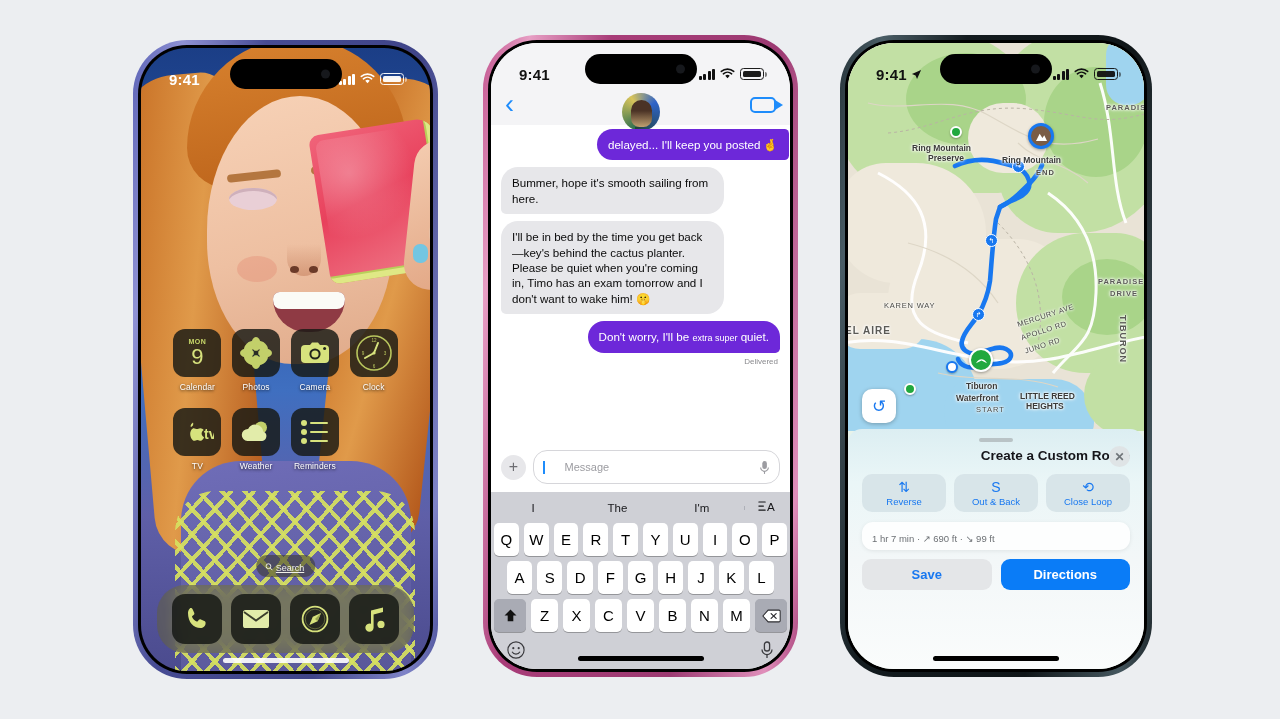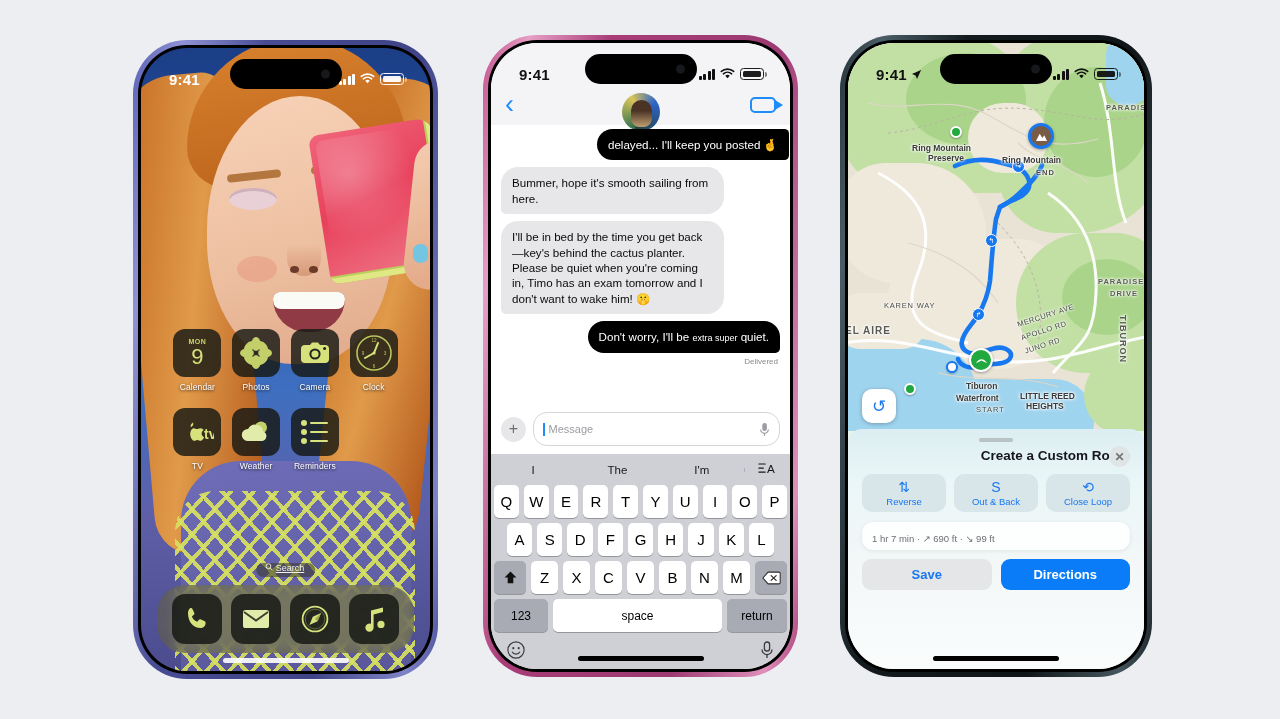--- a/index.html
+++ b/index.html
@@ -95,21 +95,21 @@
   .app { display:flex; flex-direction:column; align-items:center; gap:5px; }
   .app .tile { width:48px; height:48px; border-radius:12px;
                background:rgba(22,24,20,.82); display:flex; align-items:center;
                justify-content:center; color:#d7e27d; position:relative; overflow:hidden; }
   .app .lbl { font-size:8.5px; color:#fff; text-shadow:0 1px 3px rgba(0,0,0,.8); letter-spacing:.1px; }
   .cal-top { font-size:7px; font-weight:bold; color:#c9d96a; letter-spacing:.5px; line-height:1; }
   .cal-day { font-size:22px; font-weight:500; color:#d7e27d; line-height:1.05; }
 
   .search-pill { position:absolute; z-index:20; left:50%; transform:translateX(-50%); bottom:94px;
                  background:rgba(60,58,44,.58); color:#f1f1ea; font-size:9px; border-radius:11px;
-                 padding:0 11px 4px 9px; display:flex; align-items:flex-start; gap:3px;text-decoration:underline; }
+                 padding:8px 11px 4px 9px; display:flex; align-items:flex-start; gap:3px;text-decoration:underline; }
   .dock { position:absolute; z-index:20; left:16px; right:16px; bottom:18px; height:68px;
           border-radius:28px; background:rgba(96,94,62,.55); backdrop-filter:blur(8px);
           display:flex; align-items:center; justify-content:space-around; padding:0 10px; }
   .dock .tile { width:50px; height:50px; border-radius:13px; background:rgba(22,24,20,.84);
                 display:flex; align-items:center; justify-content:center; color:#d7e27d; }
 
   
   #p2screen { background:#fff; display:flex; flex-direction:column; }
   .msg-nav { padding:48px 14px 7px; background:#f4f4f6; position:relative;
              display:flex; align-items:center; }
@@ -123,29 +123,29 @@
             border-radius:11px 11px 9px 9px; background:linear-gradient(180deg,#4b3326 40%,#c0a070 100%); }
   .contact .nm { font-size:9.5px; color:#2a2a2c; }
   .facetime { margin-left:auto; width:26px; height:16px; border:2px solid #1e8cfb; border-radius:5px;
               position:relative; }
   .facetime:after { content:""; position:absolute; right:-9px; top:1px; border-style:solid;
               border-width:5px 0 5px 8px; border-color:transparent transparent transparent #1e8cfb; }
   .thread { flex:1; padding:4px 10px 2px; display:flex; flex-direction:column; gap:7px;
             background:#fff; overflow:hidden; }
   .bub { max-width:80%; padding:8px 11px; border-radius:17px; font-size:11.6px; line-height:1.33; position:relative; }
   .them { align-self:flex-start; background:#e7e7ea; color:#0a0a0a; border-bottom-left-radius:5px; }
-  .me   { align-self:flex-end; background:#000000; color:#fff; border-bottom-right-radius:5px; }
+  .me   { align-self:flex-end; background:#6d28d9; color:#fff; border-bottom-right-radius:5px; }
   .me.first { border-radius:17px 5px 5px 17px; margin-right:-9px; max-width:86%; }
   .small-inline { font-size:9px; }
   .delivered { align-self:flex-end; font-size:8px; color:#8a8a8e; margin-top:-3px; margin-right:2px; }
   .composer { display:flex; align-items:center; gap:7px; padding:7px 10px 8px; background:#fff; }
   .plus-btn { width:25px; height:25px; border-radius:50%; background:#e7e7ea; color:#6d6d72;
               display:flex; align-items:center; justify-content:center; font-size:16px; line-height:1; }
   .msg-field { flex:1; height:28px; border:1px solid #d6d6da; border-radius:14px;
-               display:flex; align-items:center; padding:16px 9px; gap:4px; }
+               display:flex; align-items:center; padding:16px 9px; gap:20px; }
   .caret { width:1.6px; height:13px; background:#1e8cfb; }
   .msg-field .ph { font-size:11px; color:#9c9ca1; flex:1; }
   .kbd { background:#cfd0d6; padding:0 0 4px; }
   .predict { display:flex; height:31px; align-items:center; font-size:11.5px; color:#17171a; }
   .predict > div { flex:1; text-align:center; position:relative; }
   .predict > div+div:before { content:""; position:absolute; left:0; top:7px; bottom:7px; width:1px; background:#aeb0b8; }
   .predict .fmt { flex:0 0 46px; font-size:14px; }
   .krow { display:flex; justify-content:center; gap:5px; padding:0 3px 5px; }
   .key { background:#fff; border-radius:5px; height:33px; flex:1; max-width:27px;
          display:flex; align-items:center; justify-content:center; font-size:15px; color:#000;
@@ -509,25 +509,20 @@
           <div class="key wide">
             <svg width="19" height="14" viewBox="0 0 20 15">
                 <path d="M6.4 1.2H18a1.3 1.3 0 0 1 1.3 1.3v10a1.3 1.3 0 0 1-1.3 1.3H6.4L.8 7.5z" fill="#fff" stroke="#2b2b2f" stroke-width="1.1"></path>
                 <g stroke="#2b2b2f" stroke-width="1.3" stroke-linecap="round">
                   <line x1="9.6" y1="5" x2="15" y2="10"></line>
                   <line x1="15" y1="5" x2="9.6" y2="10"></line>
                 </g>
               </svg>
           </div>
         </div>
-        <div class="krow r4">
-          <div class="key k123">123</div>
-          <div class="key kspace">space</div>
-          <div class="key kret">return</div>
-        </div>
         <div class="kbot">
           <span>
             <svg width="18" height="18" viewBox="0 0 20 20">
                 <circle cx="10" cy="10" r="9" fill="none" stroke="#3b3b3f" stroke-width="1.3"></circle>
                 <circle cx="7" cy="8" r="1.2" fill="#3b3b3f"></circle>
                 <circle cx="13" cy="8" r="1.2" fill="#3b3b3f"></circle>
                 <path d="M5.6 12a5 5 0 0 0 8.8 0" fill="none" stroke="#3b3b3f" stroke-width="1.3"></path>
               </svg>
           </span>
           <span>

